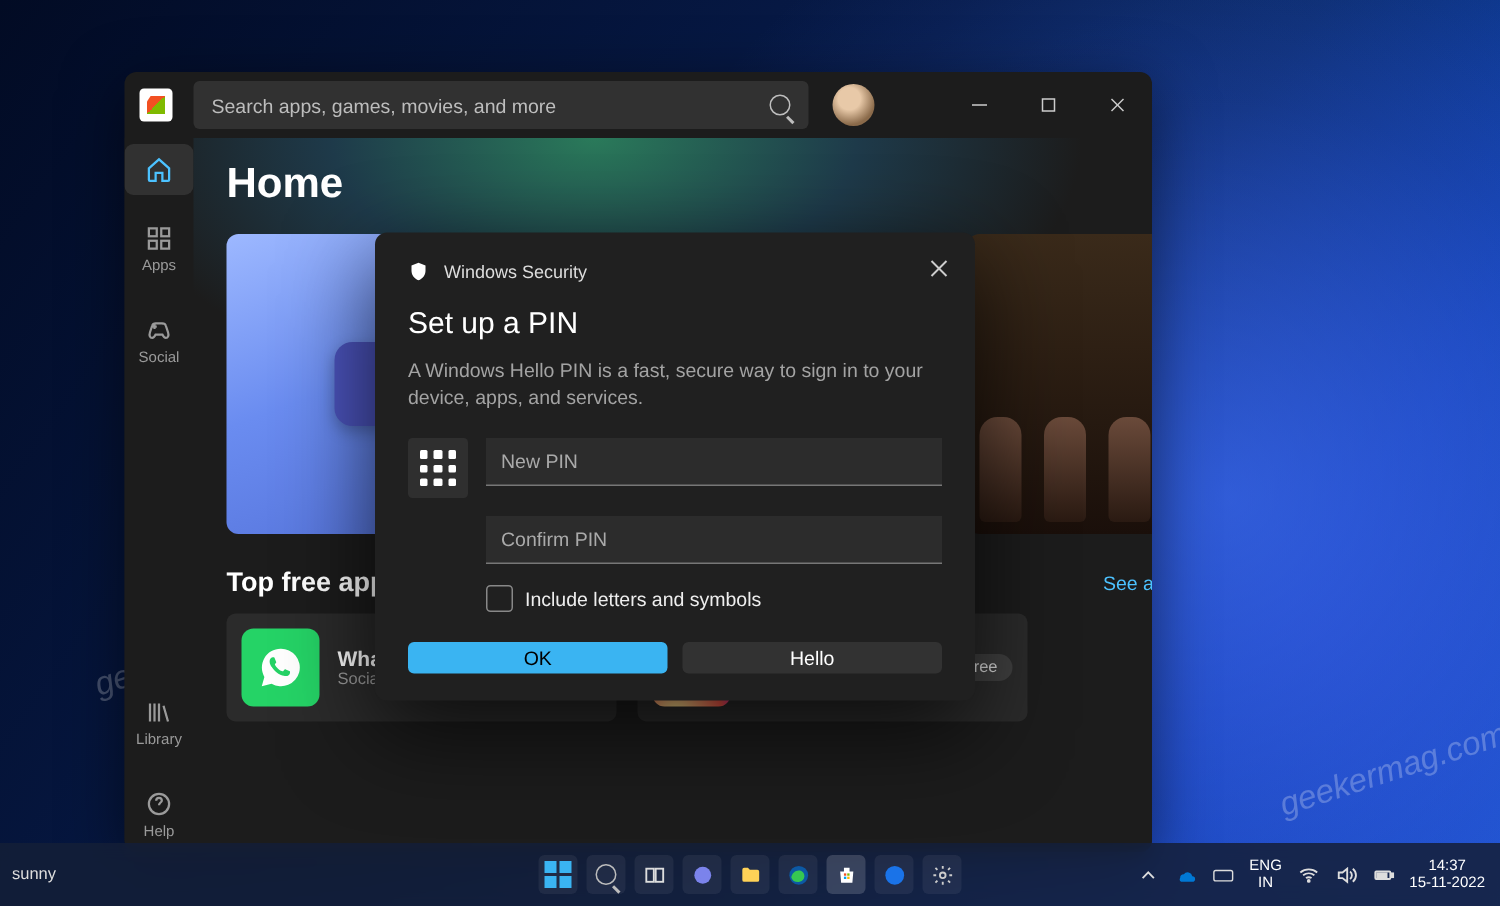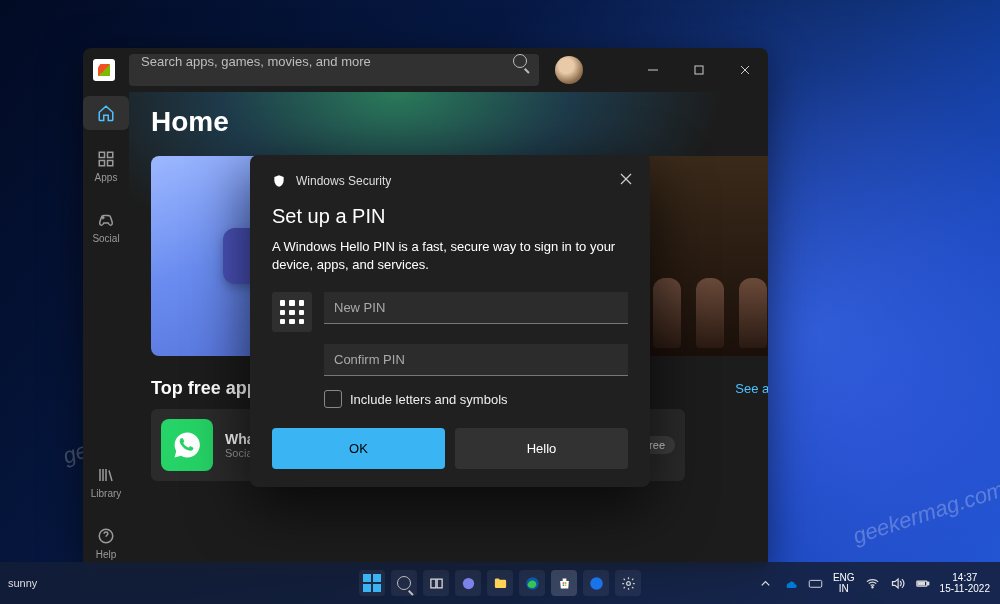--- a/index.html
+++ b/index.html
@@ -9,21 +9,21 @@
     radial-gradient(circle at 82% 55%, rgba(70,120,255,0.55) 0%, rgba(70,120,255,0.15) 30%, transparent 50%),
     radial-gradient(circle at 88% 70%, rgba(40,60,200,0.5) 0%, transparent 45%),
     linear-gradient(125deg,#020b24 0%,#071b4a 45%,#0a2a6a 62%,#0d40aa 80%, #1a5ad0 100%);
   }
   .watermark { position:absolute; color:rgba(255,255,255,0.25); font-size:22px; font-style:italic; pointer-events:none; transform:rotate(-18deg);}
   
   .store { position:absolute; left:83px; top:48px; width:685px; height:520px; background:#1c1c1c; border-radius:8px; box-shadow:0 10px 40px rgba(0,0,0,0.5); display:flex; flex-direction:column; overflow:hidden;}
   .titlebar { height:44px; display:flex; align-items:center; padding-left:10px;}
   .store-logo { width:22px; height:22px; background:#fff; border-radius:3px; position:relative; display:flex; align-items:center; justify-content:center;}
   .store-logo::after{content:""; width:12px; height:12px; background:linear-gradient(135deg,#f25022 0 50%,#7fba00 50% 100%); clip-path:polygon(20% 0,100% 0,100% 100%,0 100%,0 30%);}
-  .searchbar { flex:0 0 410px; height:32px; margin-left:14px; background:#313131; border-radius:4px; display:flex; align-items:flex-start; padding:0 12px; color:#bdbdbd; font-size:13px;}
+  .searchbar { flex:0 0 410px; height:32px; margin-left:14px; background:#313131; border-radius:4px; display:flex; align-items:center; padding:0 12px; color:#bdbdbd; font-size:13px;}
   .searchbar input { flex:1; background:none; border:none; outline:none; color:#fff; font-size:13px;}
   .searchbar input::placeholder{color:#bdbdbd;}
   .search-icon{width:14px;height:14px;border:1.5px solid #bdbdbd;border-radius:50%;position:relative;}
   .search-icon::after{content:"";position:absolute;right:-4px;bottom:-4px;width:6px;height:1.5px;background:#bdbdbd;transform:rotate(45deg);}
   .avatar { width:28px; height:28px; border-radius:50%; margin-left:16px; background:radial-gradient(circle at 40% 35%,#e8c9a8 30%,#8a6a4a 70%);}
   .winbtns { margin-left:auto; display:flex;}
   .winbtn { width:46px; height:44px; display:flex; align-items:center; justify-content:center; color:#ccc; font-size:12px;}
   .store-body { flex:1; display:flex;}
   .sidebar { width:62px; background:#1c1c1c; display:flex; flex-direction:column; align-items:center; padding-top:4px; gap:12px;}
   .navitem { width:46px; display:flex; flex-direction:column; align-items:center; gap:4px; color:#9a9a9a; font-size:10px; padding:8px 0; border-radius:6px; cursor:pointer;}
@@ -53,32 +53,32 @@
   .app-meta{flex:1;}
   .app-name{color:#fff;font-size:14px;font-weight:600;}
   .app-cat{color:#9a9a9a;font-size:11px;}
   .app-pill{background:#404040;color:#ddd;font-size:11px;border-radius:10px;padding:3px 10px;}
   
   .dialog{position:absolute;left:250px;top:155px;width:400px;background:#202020;border-radius:8px;box-shadow:0 20px 60px rgba(0,0,0,0.7);padding:18px 22px 18px;color:#fff;}
   .dialog-head{display:flex;align-items:center;gap:10px;font-size:12px;color:#ddd;margin-bottom:16px;}
   .shield{width:14px;height:16px;}
   .dialog-close{position:absolute;right:10px;top:10px;width:28px;height:28px;display:flex;align-items:center;justify-content:center;color:#ccc;cursor:pointer;}
   .dialog h3{font-size:20px;font-weight:400;margin-bottom:10px;}
-  .dialog p{font-size:13px;color:#ffffff;margin-bottom:18px;line-height:1.4;}
+  .dialog p{font-size:13px;color:#a3a3a3;margin-bottom:18px;line-height:1.4;}
   .pin-row{display:flex;gap:12px;align-items:flex-start;margin-bottom:14px;}
   .keypad{width:40px;height:40px;background:#2f2f2f;display:grid;grid-template-columns:repeat(3,1fr);grid-template-rows:repeat(3,1fr);gap:4px;padding:8px;border-radius:3px;}
   .keypad span{background:#fff;border-radius:1px;}
   .pin-fields{flex:1;display:flex;flex-direction:column;gap:20px;}
   .pin-fields input{height:32px;background:#2c2c2c;border:none;border-bottom:1px solid #777;color:#fff;padding:0 10px;font-size:13px;outline:none;}
   .pin-fields input::placeholder{color:#aaa;}
   .check-row{display:flex;align-items:center;gap:8px;margin-left:52px;margin-bottom:20px;}
   .checkbox{width:18px;height:18px;border:1.5px solid #888;border-radius:3px;}
   .check-row label{font-size:13px;color:#eee;}
   .dialog-buttons{display:flex;gap:10px;}
-  .dbtn{flex:1;height:41px;border:none;border-radius:4px;font-size:13px;cursor:pointer;}
+  .dbtn{flex:1;height:21px;border:none;border-radius:4px;font-size:13px;cursor:pointer;}
   .dbtn.primary{background:#3ab4f2;color:#000;font-weight:500;}
   .dbtn.secondary{background:#323232;color:#fff;}
   
   .taskbar{position:absolute;left:0;right:0;bottom:0;height:42px;background:rgba(20,30,55,0.85);backdrop-filter:blur(6px);display:flex;align-items:center;color:#fff;font-size:11px;}
   .tb-left{padding-left:8px;color:#ddd;}
   .tb-center{position:absolute;left:50%;transform:translateX(-50%);display:flex;gap:6px;}
   .tb-ic{width:26px;height:26px;border-radius:4px;display:flex;align-items:center;justify-content:center;background:rgba(255,255,255,0.06);}
   .tb-ic.active{background:rgba(255,255,255,0.16);}
   .tb-right{margin-left:auto;display:flex;align-items:center;gap:10px;padding-right:10px;}
   .tb-right .lang{font-size:10px;line-height:1.1;text-align:center;}

